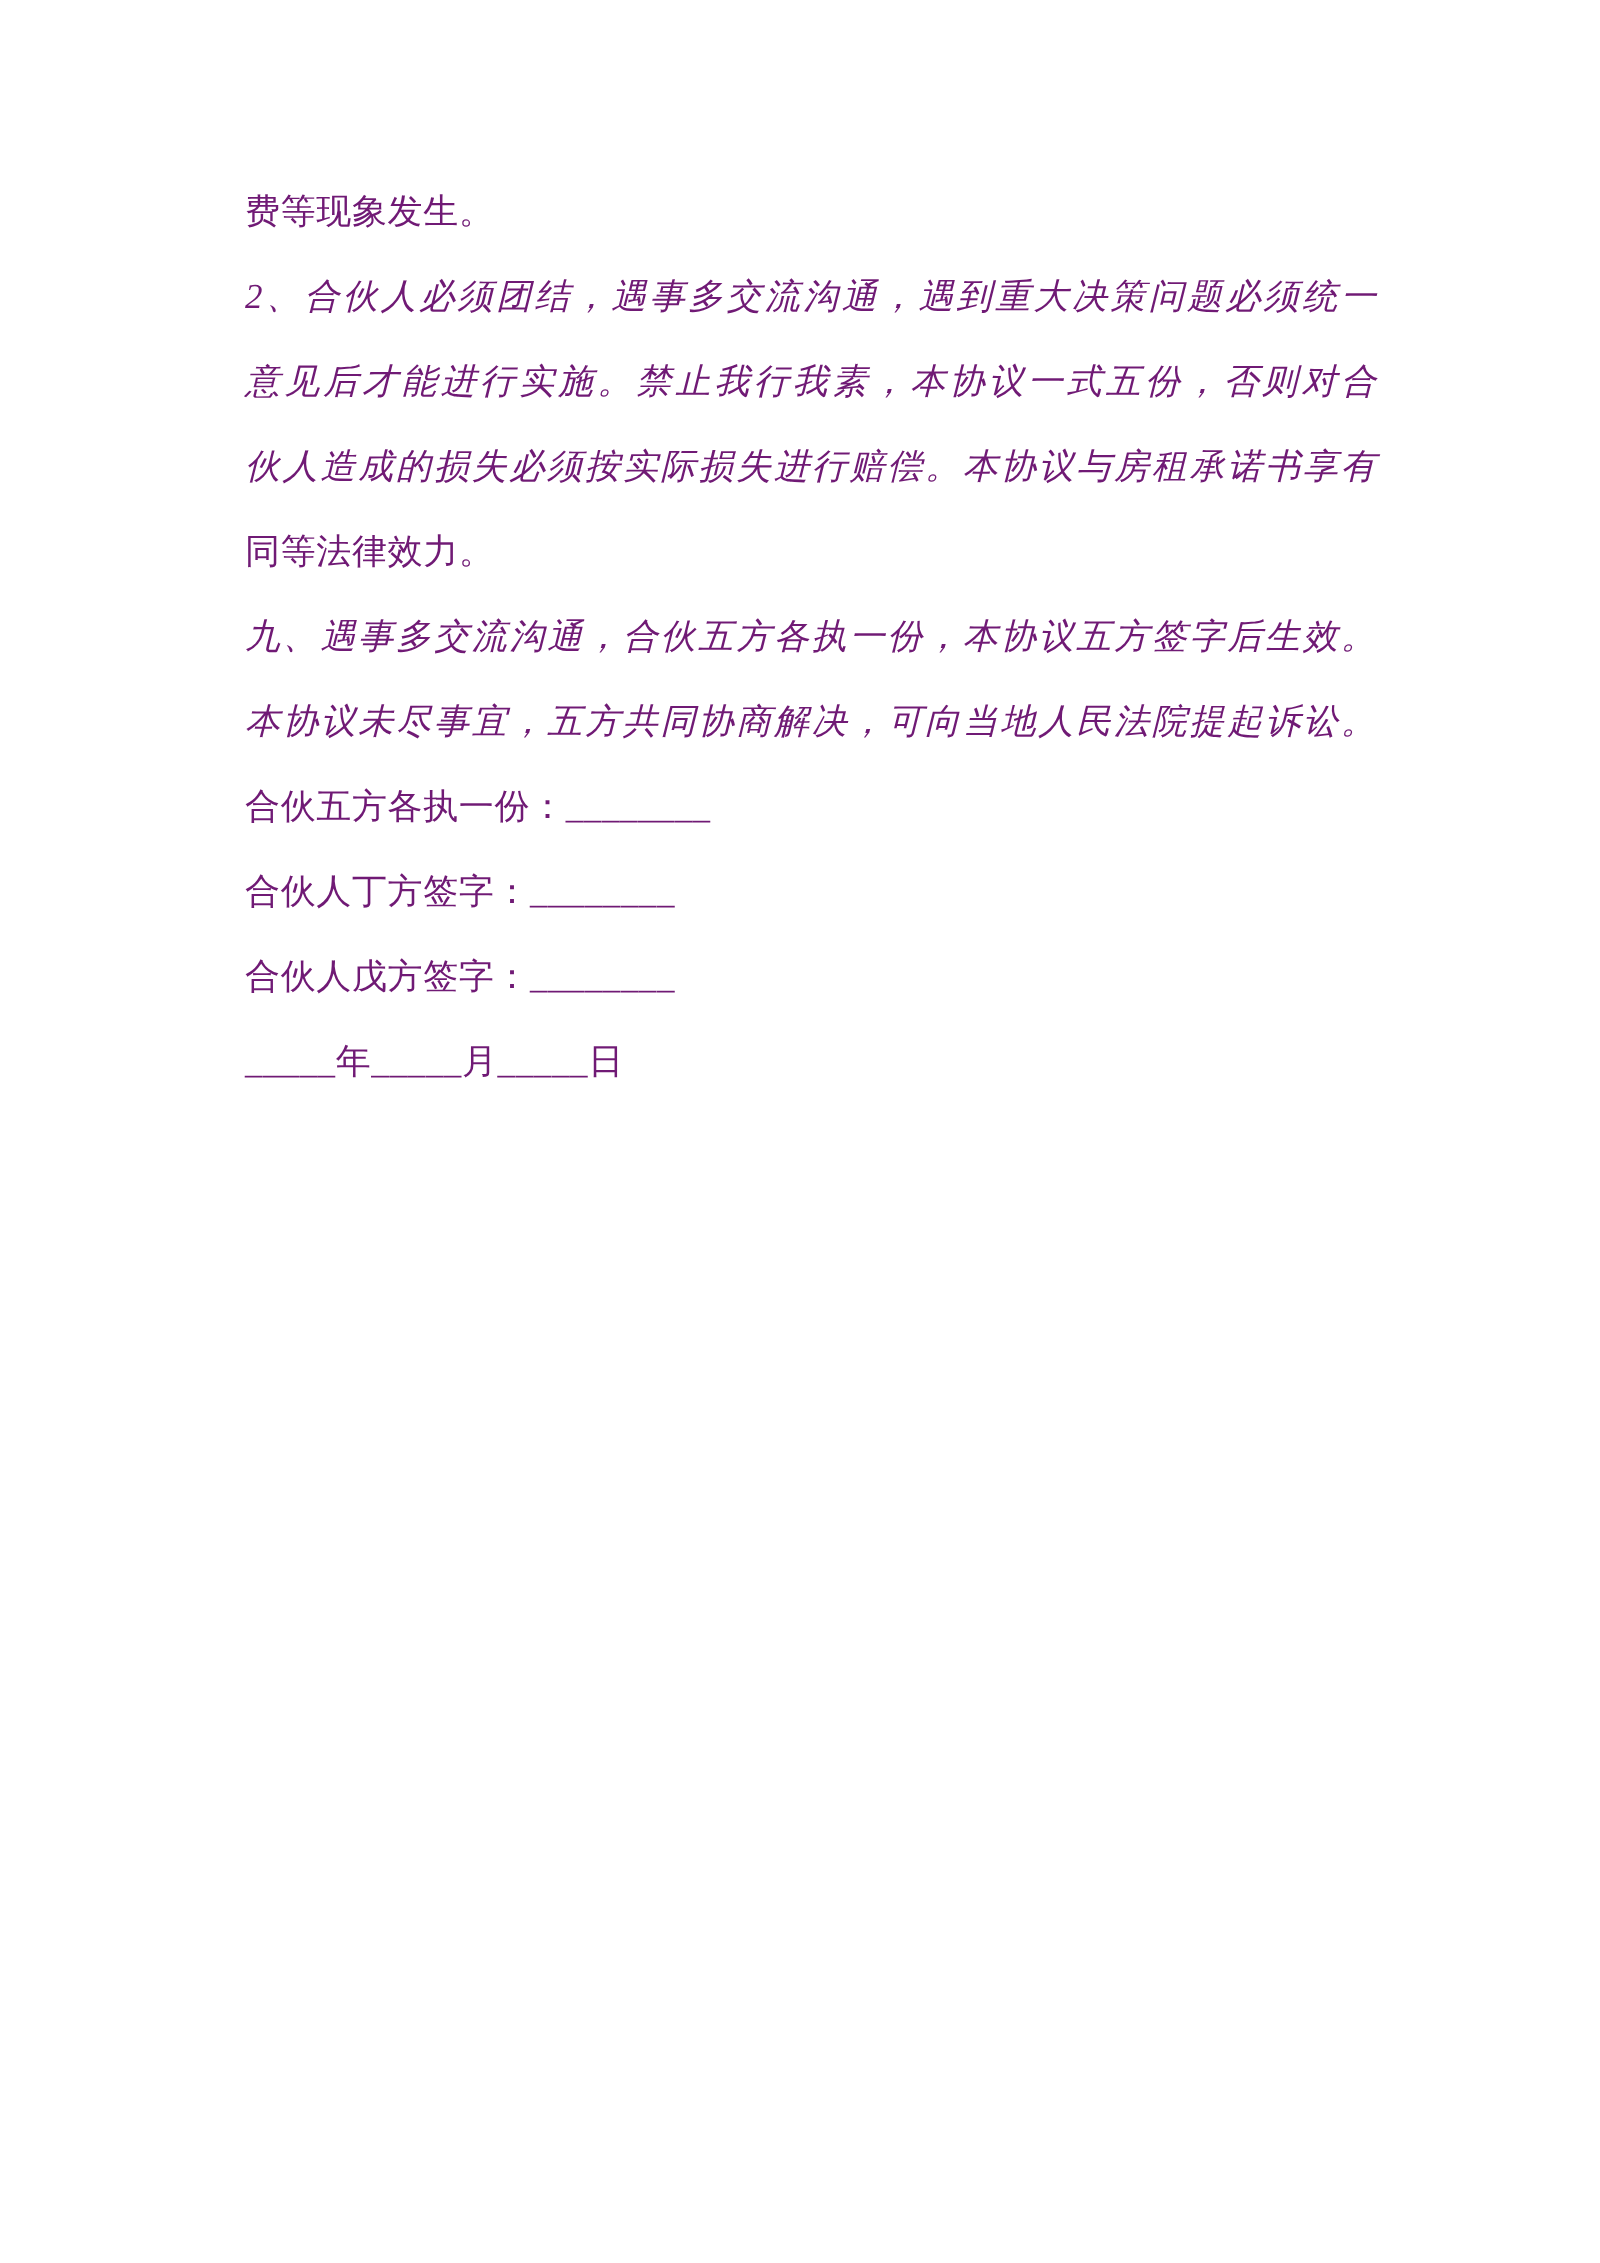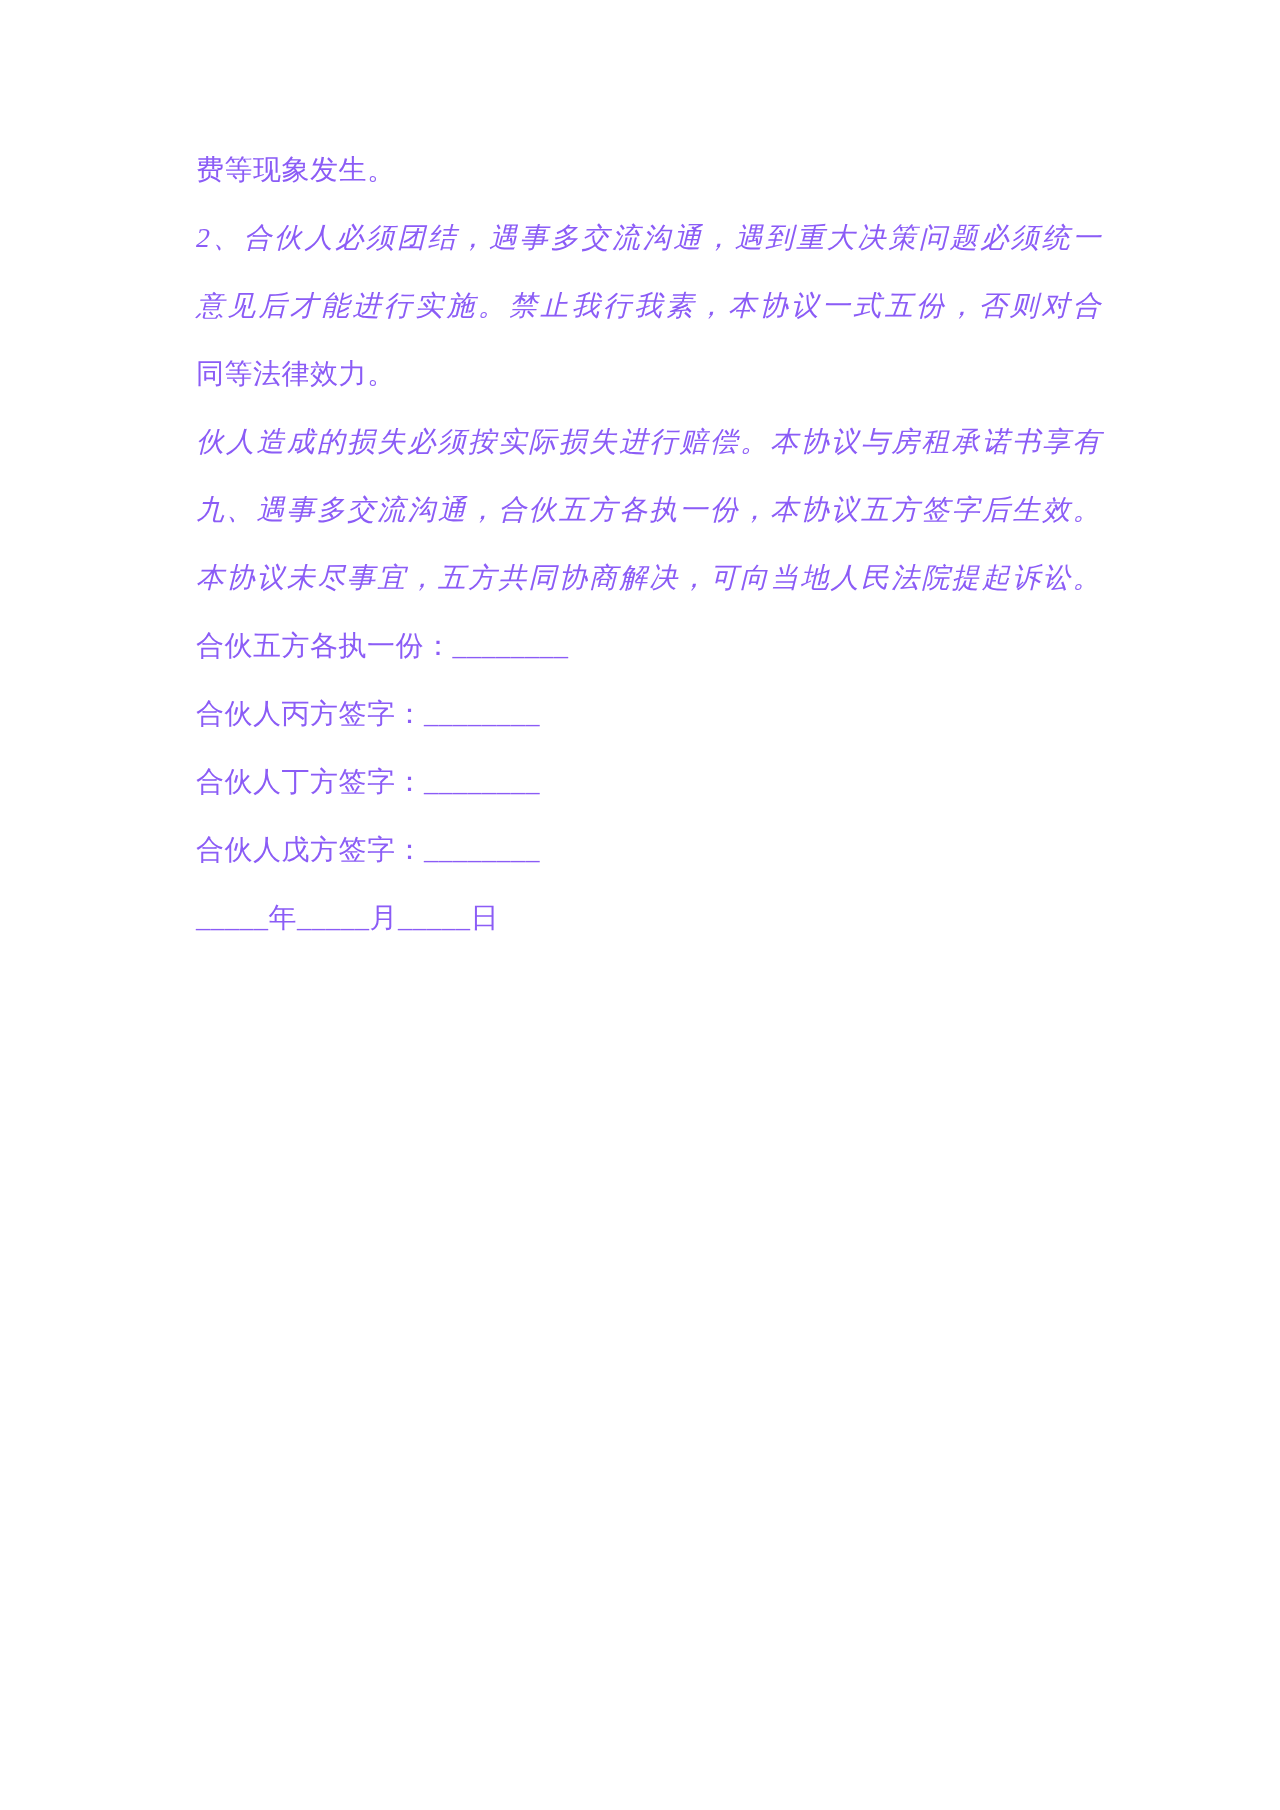--- a/index.html
+++ b/index.html
@@ -7,21 +7,21 @@
     padding: 0;
     background: #ffffff;
   }
   .page {
     position: relative;
     width: 1280px;
     height: 1280px;
     background: #ffffff;
     overflow: hidden;
     font-family: "Liberation Serif", "DejaVu Serif", serif;
-    color: #8b5cf6;
+    color: #701a75;
   }
   .content {
     position: absolute;
     left: 196px;
     top: 136px;
     width: 905px;
   }
   .line {
     height: 68px;
     line-height: 68px;
@@ -41,32 +41,31 @@
 
 <div class="page">
   <div class="content">
 
     <div class="line">费等现象发生。</div>
 
     <div class="line justify">2、合伙人必须团结，遇事多交流沟通，遇到重大决策问题必须统一</div>
 
     <div class="line justify">意见后才能进行实施。禁止我行我素，本协议一式五份，否则对合</div>
 
+    <div class="line justify">伙人造成的损失必须按实际损失进行赔偿。本协议与房租承诺书享有</div>
+
     <div class="line">同等法律效力。</div>
-
-    <div class="line justify">伙人造成的损失必须按实际损失进行赔偿。本协议与房租承诺书享有</div>
 
     <div class="line justify">九、遇事多交流沟通，合伙五方各执一份，本协议五方签字后生效。</div>
 
     <div class="line justify">本协议未尽事宜，五方共同协商解决，可向当地人民法院提起诉讼。</div>
 
     <div class="line">合伙五方各执一份：________</div>
 
 
-    <div class="line">合伙人丙方签字：________</div>
 
     <div class="line">合伙人丁方签字：________</div>
 
     <div class="line">合伙人戊方签字：________</div>
 
     <div class="line">_____年_____月_____日</div>
 
   </div>
 </div>
 

